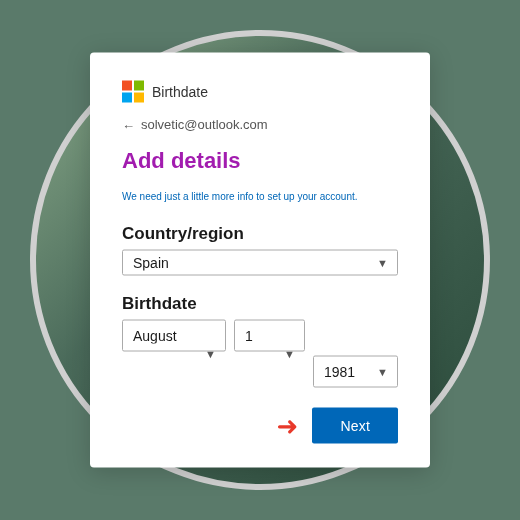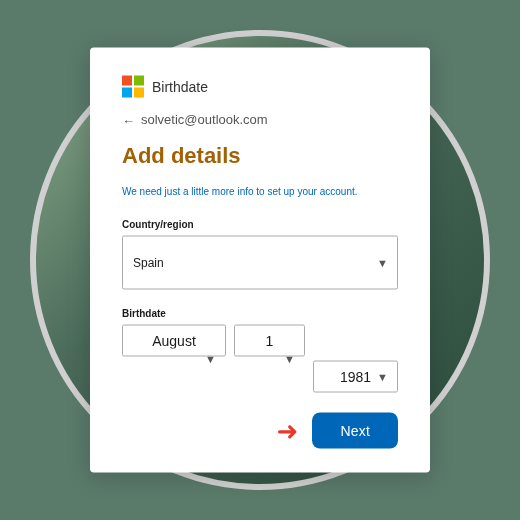--- a/index.html
+++ b/index.html
@@ -83,47 +83,47 @@
     }
 
     .email-text {
       color: #555;
       text-align: right;
     }
 
     .title {
       font-size: 22px;
       font-weight: 600;
-      color: #a16207;
+      color: #a21caf;
       margin-bottom: 16px;
     }
 
     .subtitle {
       font-size: 10px;
       color: #0067b8;
       line-height: 1.4;
       margin-bottom: 20px;
     }
 
     .field-label {
-      font-size: 10px;
+      font-size: 17px;
       font-weight: 600;
       color: #1a1a1a;
       margin-bottom: 6px;
     }
 
     .select-wrapper {
       position: relative;
       margin-bottom: 18px;
     }
 
     .select-wrapper select {
       width: 100%;
-      padding: 19px 10px;
-      font-size: 12px;
+      padding: 4px 10px;
+      font-size: 14px;
       border: 1px solid #aaa;
       border-radius: 2px;
       appearance: none;
       background: #fff;
       color: #1a1a1a;
       cursor: pointer;
       outline: none;
     }
 
     .select-arrow {
@@ -163,21 +163,20 @@
       width: 100%;
       padding: 7px 10px;
       font-size: 14px;
       border: 1px solid #aaa;
       border-radius: 2px;
       appearance: none;
       background: #fff;
       color: #1a1a1a;
       cursor: pointer;
       outline: none;
-      text-align: center;
     }
 
     .bottom-row {
       display: flex;
       align-items: center;
       justify-content: flex-end;
       gap: 14px;
       margin-top: 8px;
     }
 
@@ -187,21 +186,21 @@
       line-height: 1;
     }
 
     .next-btn {
       background: #0067b8;
       color: #fff;
       border: none;
       padding: 10px 28px;
       font-size: 14px;
       font-weight: 500;
-      border-radius: 8px;
+      border-radius: 2px;
       cursor: pointer;
       letter-spacing: 0.2px;
     }
   </style>
 </head>
 <body>
 
 <div class="bg-circle"></div>
 
 <div class="card">

